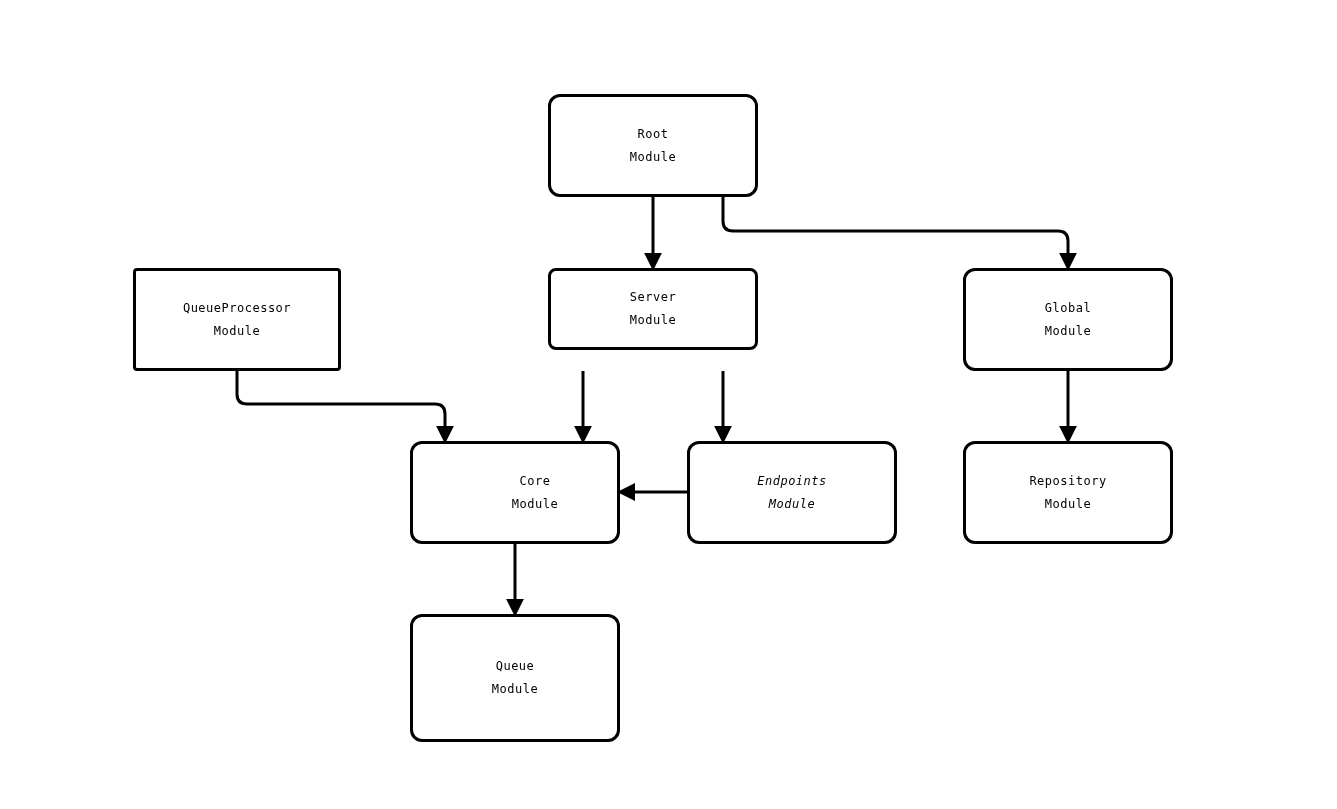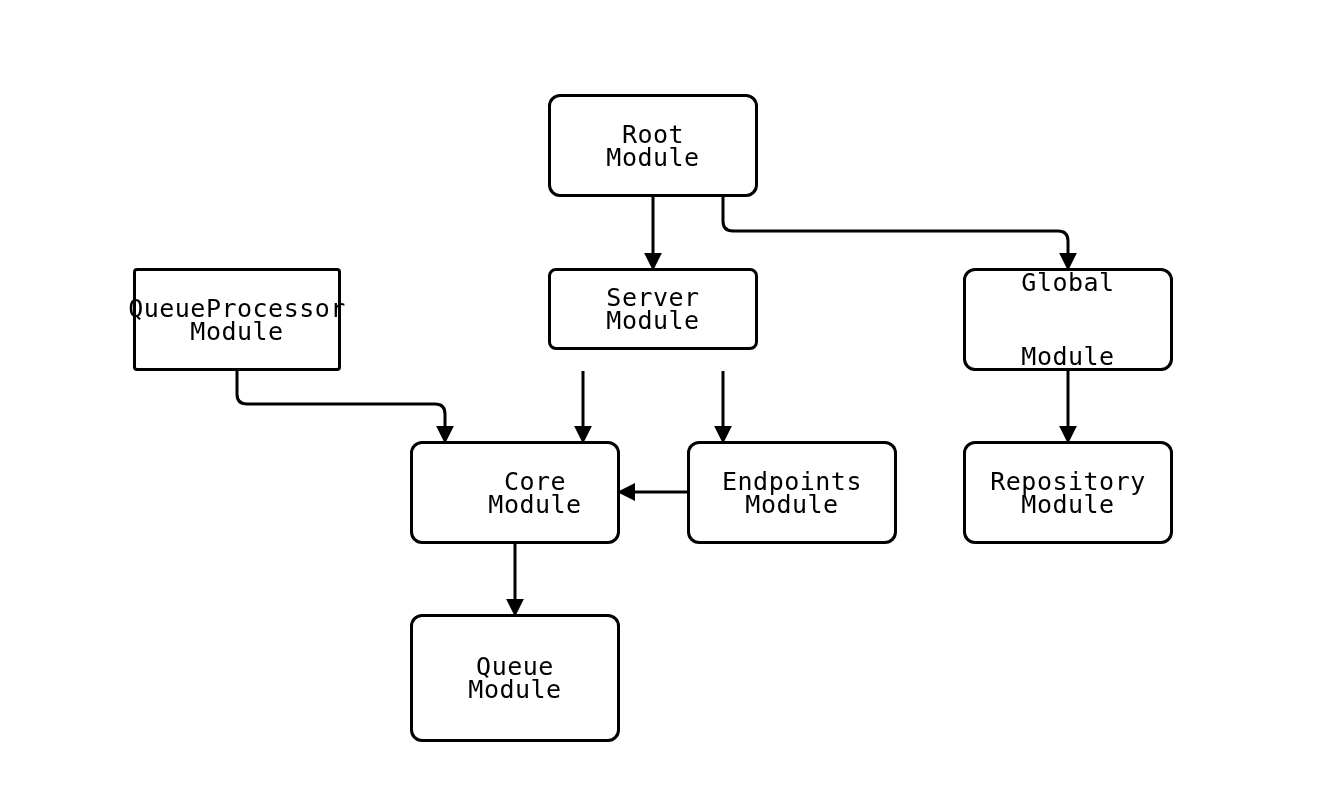--- a/index.html
+++ b/index.html
@@ -27,21 +27,21 @@
     position: absolute;
     box-sizing: border-box;
     border: 3px solid #000000;
     border-radius: 12px;
     background: #ffffff;
     display: flex;
     flex-direction: column;
     align-items: center;
     justify-content: center;
     color: #000000;
-    font-size: 25px;
+    font-size: 12px;
     line-height: 23px;
     font-weight: 400;
     letter-spacing: 0.5px;
     white-space: nowrap;
   }
   .node-line {
     display: block;
   }
 </style>
 </head>
@@ -75,31 +75,31 @@
   <div class="node" style="left: 133px; top: 268px; width: 208px; height: 103px; border-width: 3px; border-color: rgb(0, 0, 0); border-radius: 4px; background: rgb(255, 255, 255);">
     <span class="node-line">QueueProcessor</span>
     <span class="node-line">Module</span>
   </div>
 
   <div class="node" style="left: 548px; top: 268px; width: 210px; height: 82px; border-width: 3px; border-color: rgb(0, 0, 0); border-radius: 8px; background: rgb(255, 255, 255);">
     <span class="node-line">Server</span>
     <span class="node-line">Module</span>
   </div>
 
-  <div class="node" style="left: 963px; top: 268px; width: 210px; height: 103px; border-width: 3px; border-color: rgb(0, 0, 0); border-radius: 12px; background: rgb(255, 255, 255); justify-content: space-between;">
+  <div class="node" style="left: 963px; top: 268px; width: 210px; height: 103px; border-width: 3px; border-color: rgb(0, 0, 0); border-radius: 12px; background: rgb(255, 255, 255);">
     <span class="node-line">Global</span>
     <span class="node-line">Module</span>
   </div>
 
   <div class="node" style="left: 410px; top: 441px; width: 210px; height: 103px; border-width: 3px; border-color: rgb(0, 0, 0); border-radius: 12px; background: rgb(255, 255, 255); padding-left: 40px;">
     <span class="node-line">Core</span>
     <span class="node-line">Module</span>
   </div>
 
-  <div class="node" style="left: 687px; top: 441px; width: 210px; height: 103px; border-width: 3px; border-color: rgb(0, 0, 0); border-radius: 12px; background: rgb(255, 255, 255);">
+  <div class="node" style="left: 687px; top: 441px; width: 210px; height: 103px; border-width: 3px; border-color: rgb(0, 0, 0); border-radius: 12px; background: rgb(255, 255, 255); font-style: italic;">
     <span class="node-line">Endpoints</span>
     <span class="node-line">Module</span>
   </div>
 
   <div class="node" style="left: 963px; top: 441px; width: 210px; height: 103px; border-width: 3px; border-color: rgb(0, 0, 0); border-radius: 12px; background: rgb(255, 255, 255); align-items: center;">
     <span class="node-line">Repository</span>
     <span class="node-line">Module</span>
   </div>
 
   <div class="node" style="left: 410px; top: 614px; width: 210px; height: 128px; border-width: 3px; border-color: rgb(0, 0, 0); border-radius: 12px; background: rgb(255, 255, 255);">

